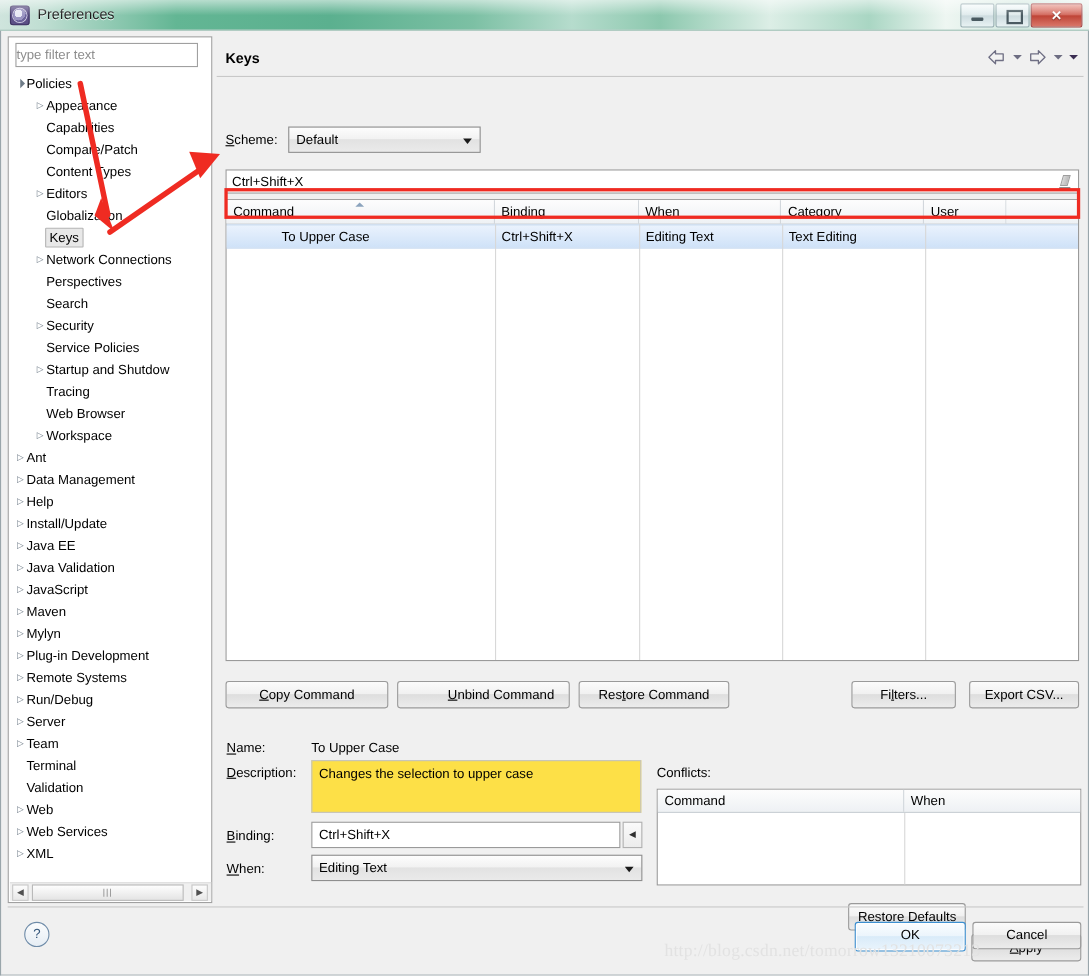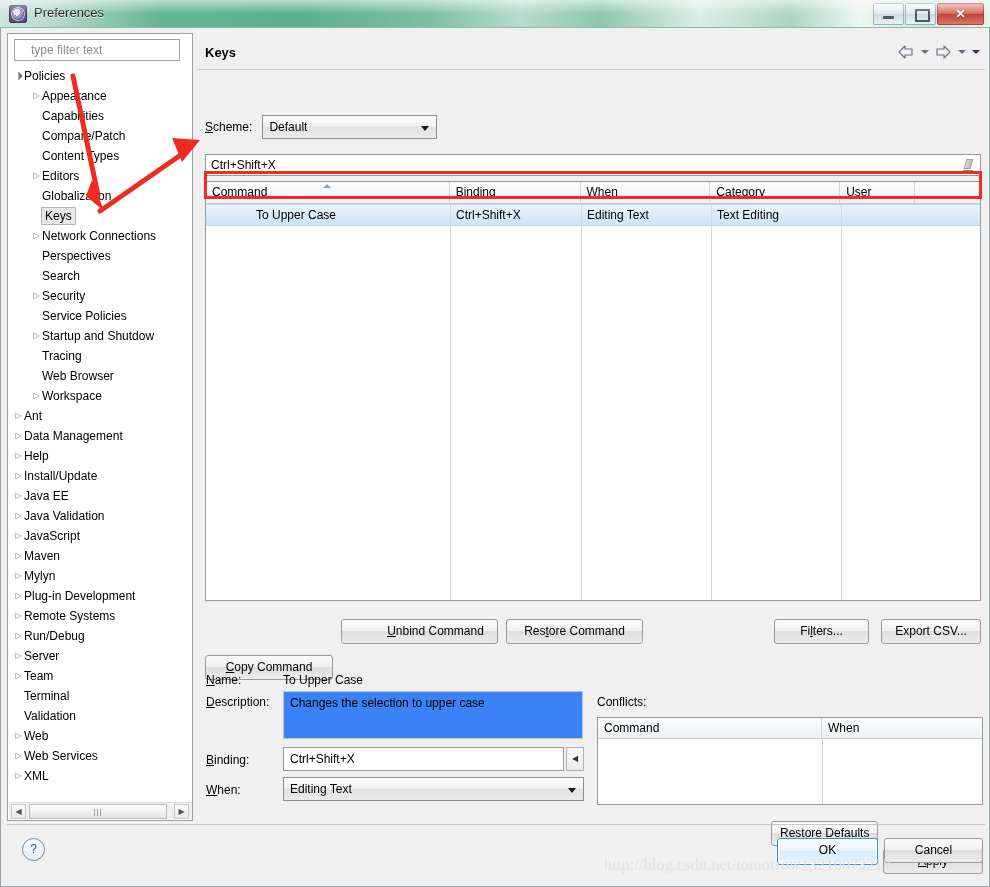--- a/index.html
+++ b/index.html
@@ -94,21 +94,21 @@
   }
 
   
   .tree-panel {
     position:absolute; left:6px; top:5px; width:186px; height:788px;
     background:#ffffff; border:1px solid #a0a0a0; box-sizing:border-box;
   }
   .filter-box {
     position:absolute; left:6px; top:5px; width:166px; height:22px;
     border:1px solid #a0a0a0; background:#fff; box-sizing:border-box;
-    font-size:12px; color:#8d8d8d; padding:3px 16px; line-height:15px;
+    font-size:12px; color:#8d8d8d; padding:3px 0; line-height:15px;
   }
   .tree {
     position:absolute; left:1px; top:31px; width:183px; height:728px;
     overflow:hidden;
   }
   .tnode {
     position:relative; height:20px; line-height:20px;
     white-space:nowrap; font-size:12px; color:#000;
     padding-left:4px;
   }
@@ -245,21 +245,21 @@
     padding:0 8px; white-space:nowrap;
   }
   .btn u { text-decoration: underline; }
   .btnrow { position:absolute; left:8px; top:586px; display:flex; gap:8px; }
   .btnrow-right { position:absolute; right:4px; top:586px; display:flex; gap:12px; }
 
   
   .fld-label { position:absolute; font-size:12px; color:#000; }
   .ro-box {
     position:absolute; box-sizing:border-box;
-    border:1px solid #c3c3c3; background:#3b82f6;
+    border:1px solid #c3c3c3; background:#fde047;
     font-size:12px; color:#000; padding:4px 6px; line-height:15px;
   }
   .txt-box {
     position:absolute; box-sizing:border-box;
     border:1px solid #9a9a9a; background:#fff;
     font-size:12px; color:#000; padding:4px 6px; line-height:15px;
   }
   .mini-btn {
     position:absolute; box-sizing:border-box; width:18px; height:24px;
     border:1px solid #b0b0b0;
@@ -432,21 +432,21 @@
             <div class="td" style="width: 130px;">Text Editing</div>
             <div class="td" style="width: 75px;"></div>
           </div>
         <div class="col-sep" style="left:244px;"></div>
         <div class="col-sep" style="left:375px;"></div>
         <div class="col-sep" style="left:505px;"></div>
         <div class="col-sep" style="left:635px;"></div>
       </div>
 
       <div class="btnrow">
-        <div class="btn" style="width:128px;margin-top:36px;"><u>C</u>opy Command</div>
+        <div class="btn" style="width:148px;"><u>C</u>opy Command</div>
         <div class="btn" style="width:157px;padding-left:40px;"><u>U</u>nbind Command</div>
         <div class="btn" style="width:137px;">Res<u>t</u>ore Command</div>
       </div>
       <div class="btnrow-right">
         <div class="btn" style="width:95px;">Fi<u>l</u>ters...</div>
         <div class="btn" style="width:100px;">Export CSV...</div>
       </div>
 
       <div class="fld-label" style="left:9px; top:640px;"><u>N</u>ame:</div>
       <div class="fld-label" style="left:86px; top:640px;">To Upper Case</div>

